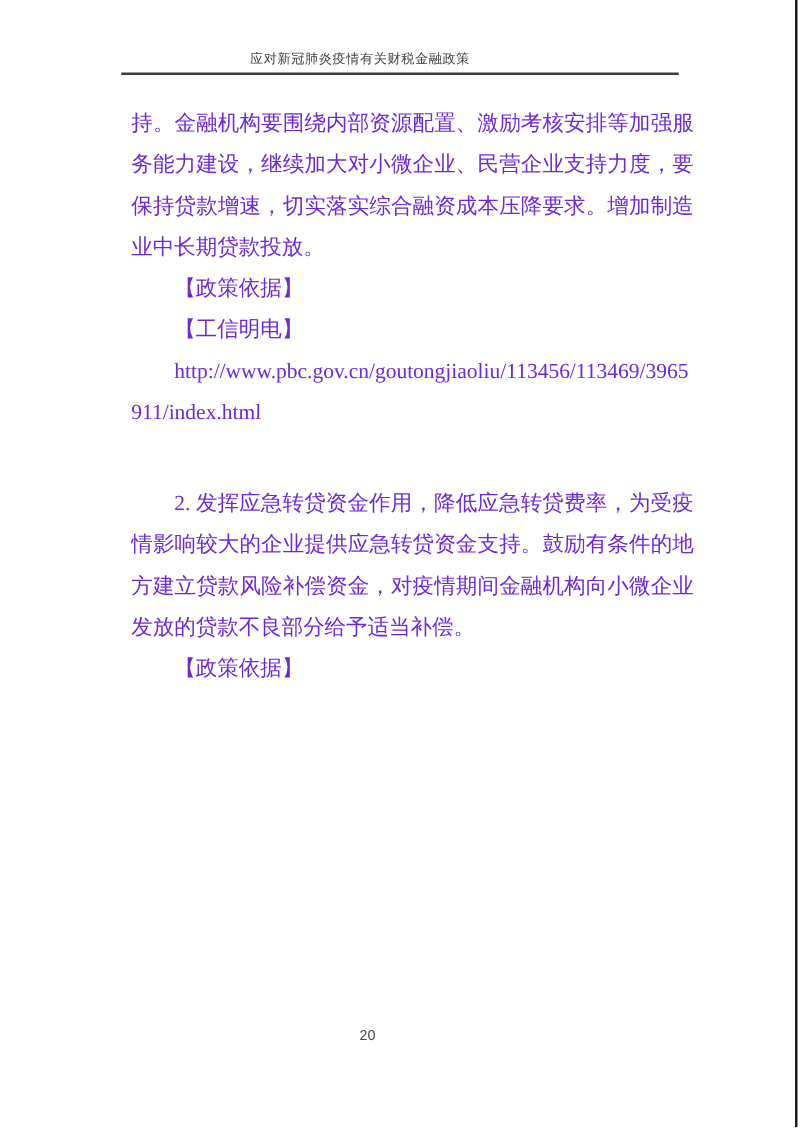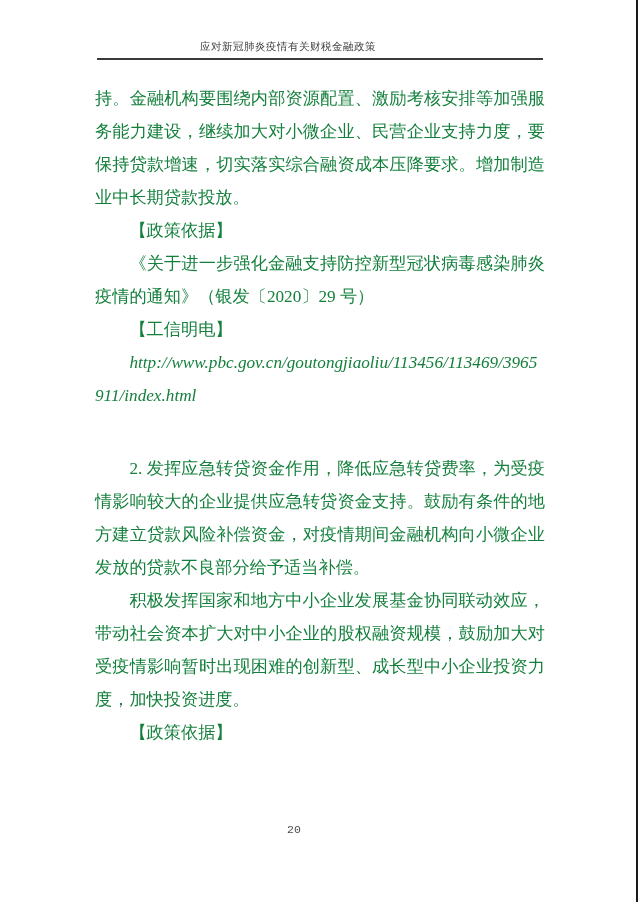--- a/index.html
+++ b/index.html
@@ -39,78 +39,75 @@
     position: absolute;
     top: 58px;
     left: 97px;
     width: 446px;
     height: 2px;
     background: #3a3a3a;
   }
   .body-text {
     position: absolute;
     top: 82px;
-    left: 95px;
+    left: 105px;
     width: 450px;
     font-size: 17.2px;
     line-height: 33px;
-    color: #15803d;
+    color: #6d28d9;
     text-align: justify;
     text-justify: inter-ideograph;
   }
   .body-text p {
     margin: 0;
     padding: 0;
   }
   .para-indent {
     text-indent: 2em;
   }
   .para-url {
     word-break: break-all;
-    font-style: italic;
   }
   .gap-before {
     margin-top: 40px !important;
   }
   .page-number {
     position: absolute;
     top: 823px;
     left: 0;
     width: 588px;
     text-align: center;
     font-size: 11.5px;
     color: #4a4a4a;
-    font-family: Liberation Mono, monospace;
+    font-family: Liberation Sans, sans-serif;
   }
 </style>
 </head>
 <body>
 
 <div class="page">
 
   <div class="scan-edge"></div>
 
   <div class="running-head">应对新冠肺炎疫情有关财税金融政策</div>
 
   <div class="head-rule"></div>
 
   <main class="body-text">
     <p>持。金融机构要围绕内部资源配置、激励考核安排等加强服务能力建设，继续加大对小微企业、民营企业支持力度，要保持贷款增速，切实落实综合融资成本压降要求。增加制造业中长期贷款投放。</p>
 
     <p class="para-indent">【政策依据】</p>
 
-    <p class="para-indent">《关于进一步强化金融支持防控新型冠状病毒感染肺炎疫情的通知》（银发〔2020〕29 号）</p>
 
     <p class="para-indent">【工信明电】</p>
 
     <p class="para-indent para-url">http://www.pbc.gov.cn/goutongjiaoliu/113456/113469/3965911/index.html</p>
 
     <p class="para-indent gap-before">2. 发挥应急转贷资金作用，降低应急转贷费率，为受疫情影响较大的企业提供应急转贷资金支持。鼓励有条件的地方建立贷款风险补偿资金，对疫情期间金融机构向小微企业发放的贷款不良部分给予适当补偿。</p>
 
-    <p class="para-indent">积极发挥国家和地方中小企业发展基金协同联动效应，带动社会资本扩大对中小企业的股权融资规模，鼓励加大对受疫情影响暂时出现困难的创新型、成长型中小企业投资力度，加快投资进度。</p>
 
     <p class="para-indent">【政策依据】</p>
 
   </main>
 
   <div class="page-number">20</div>
 
 </div>
 
 </body></html>

